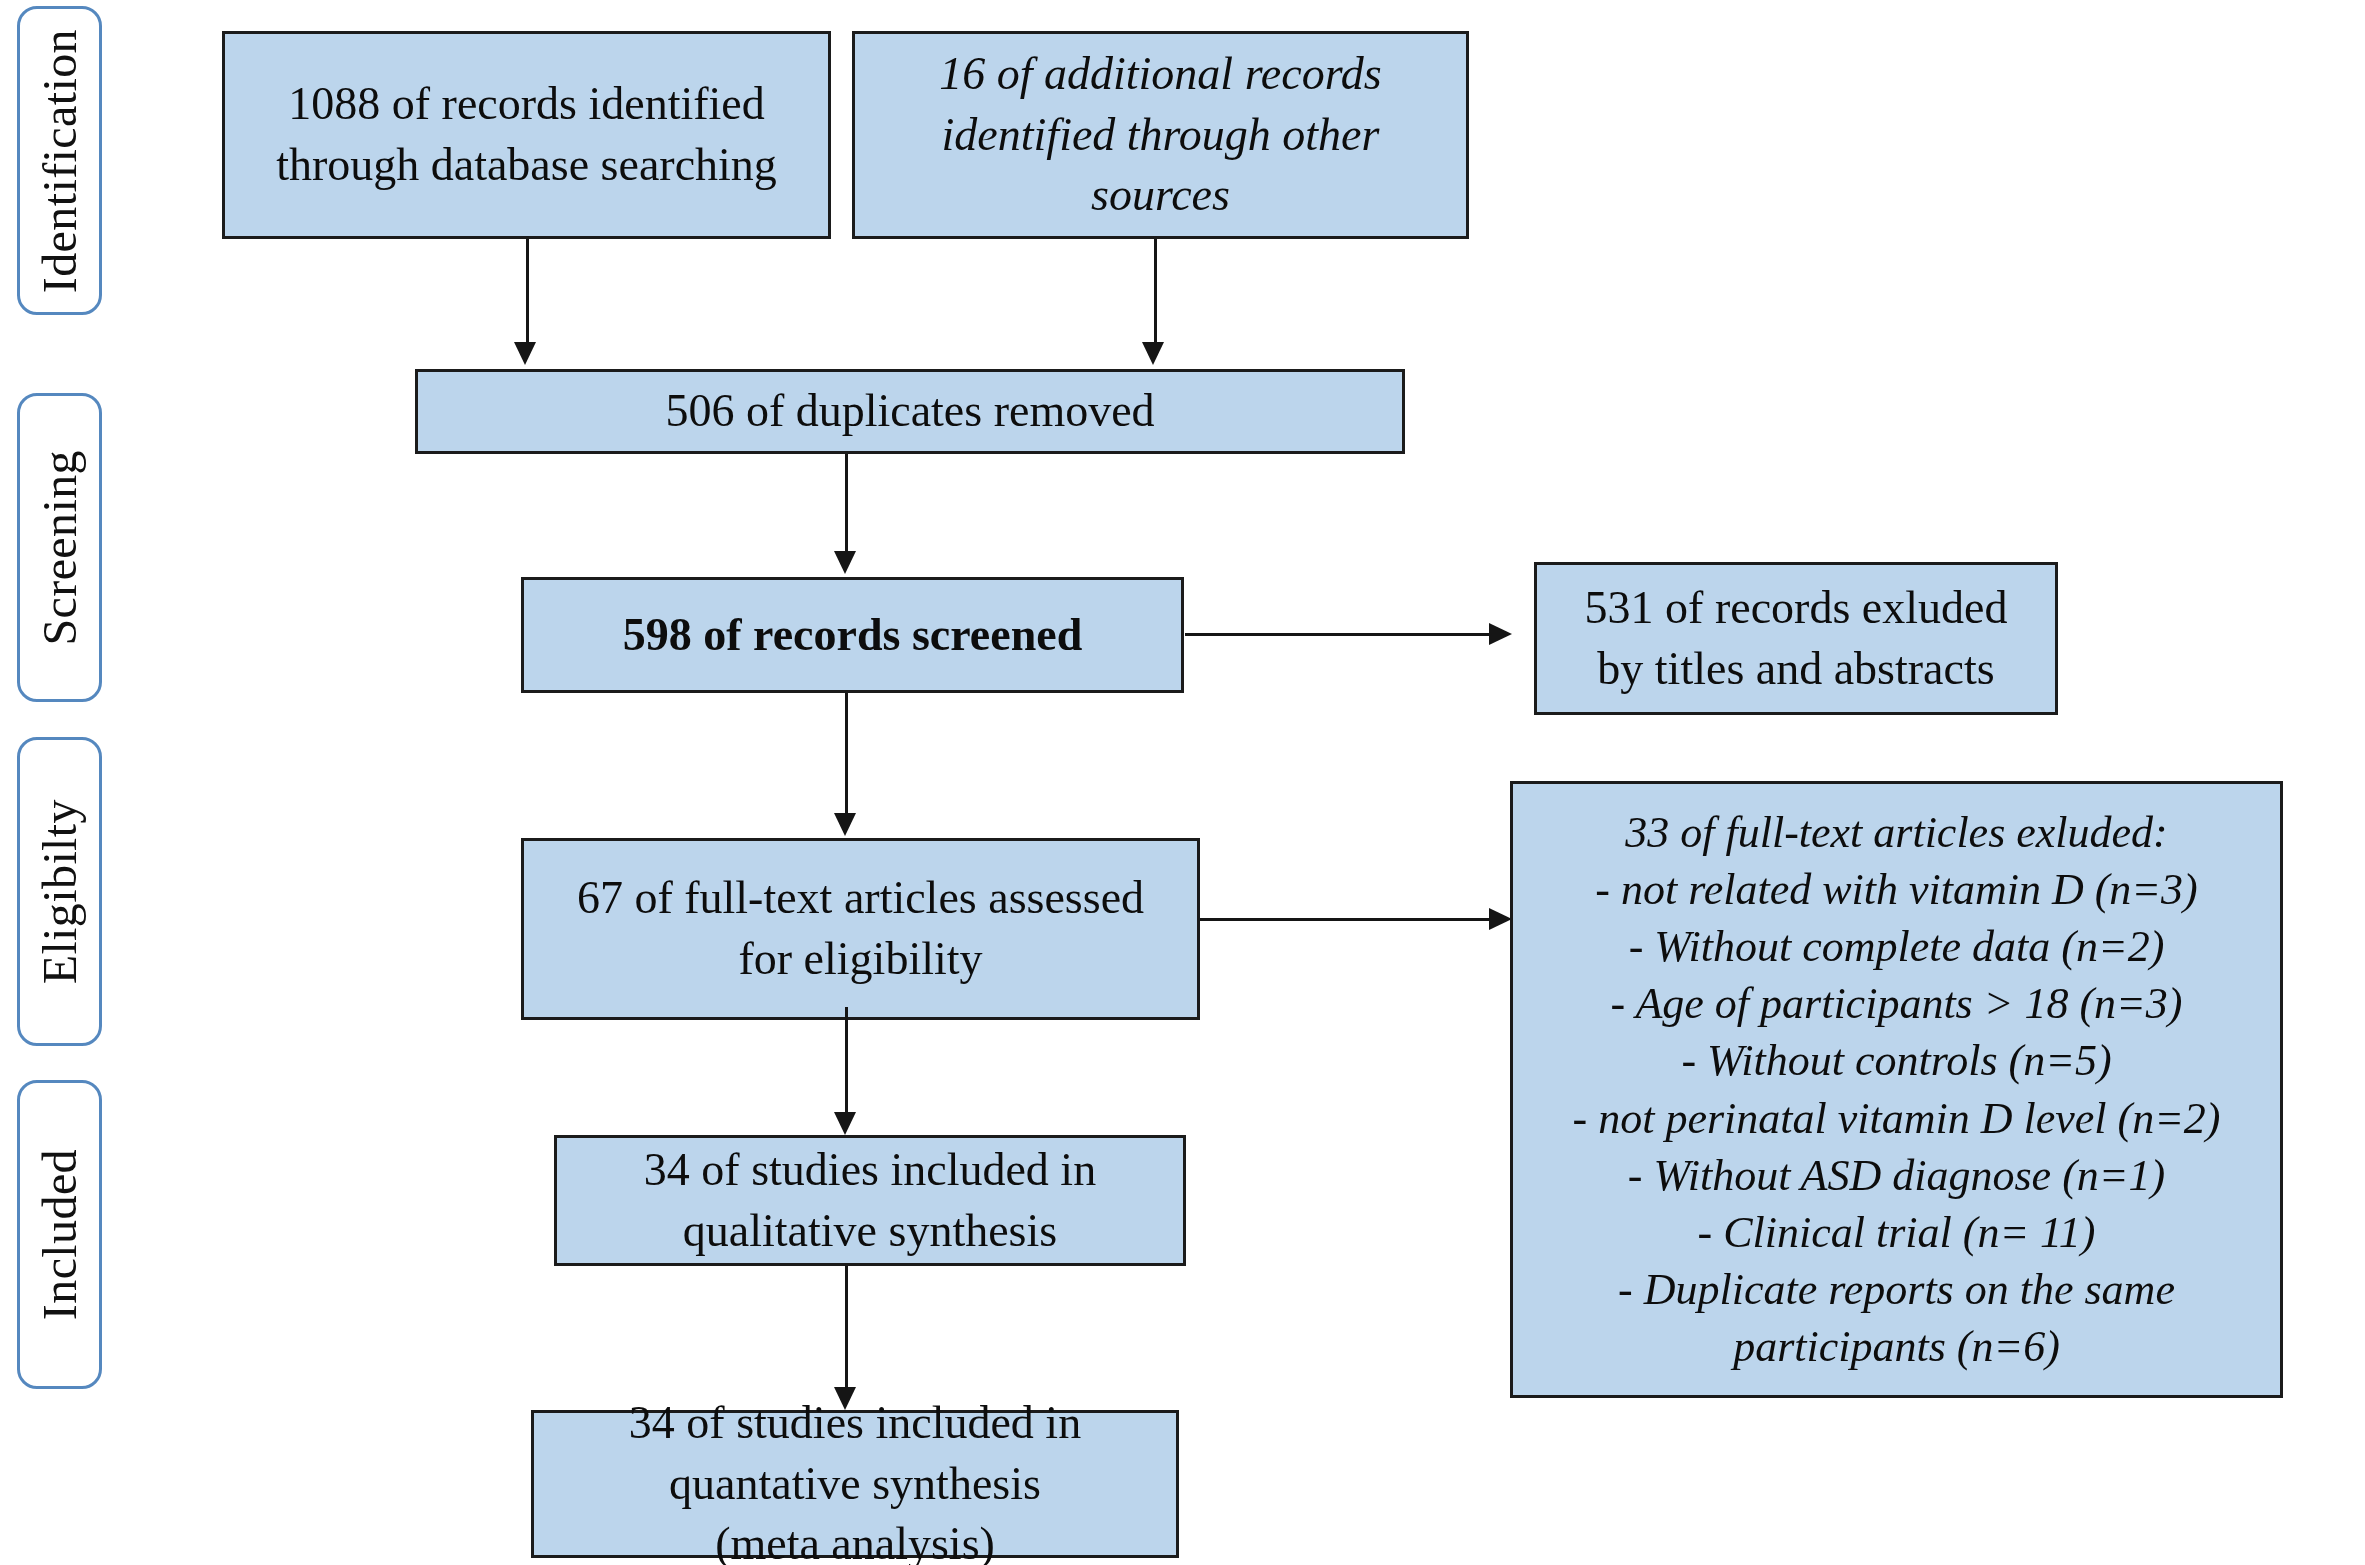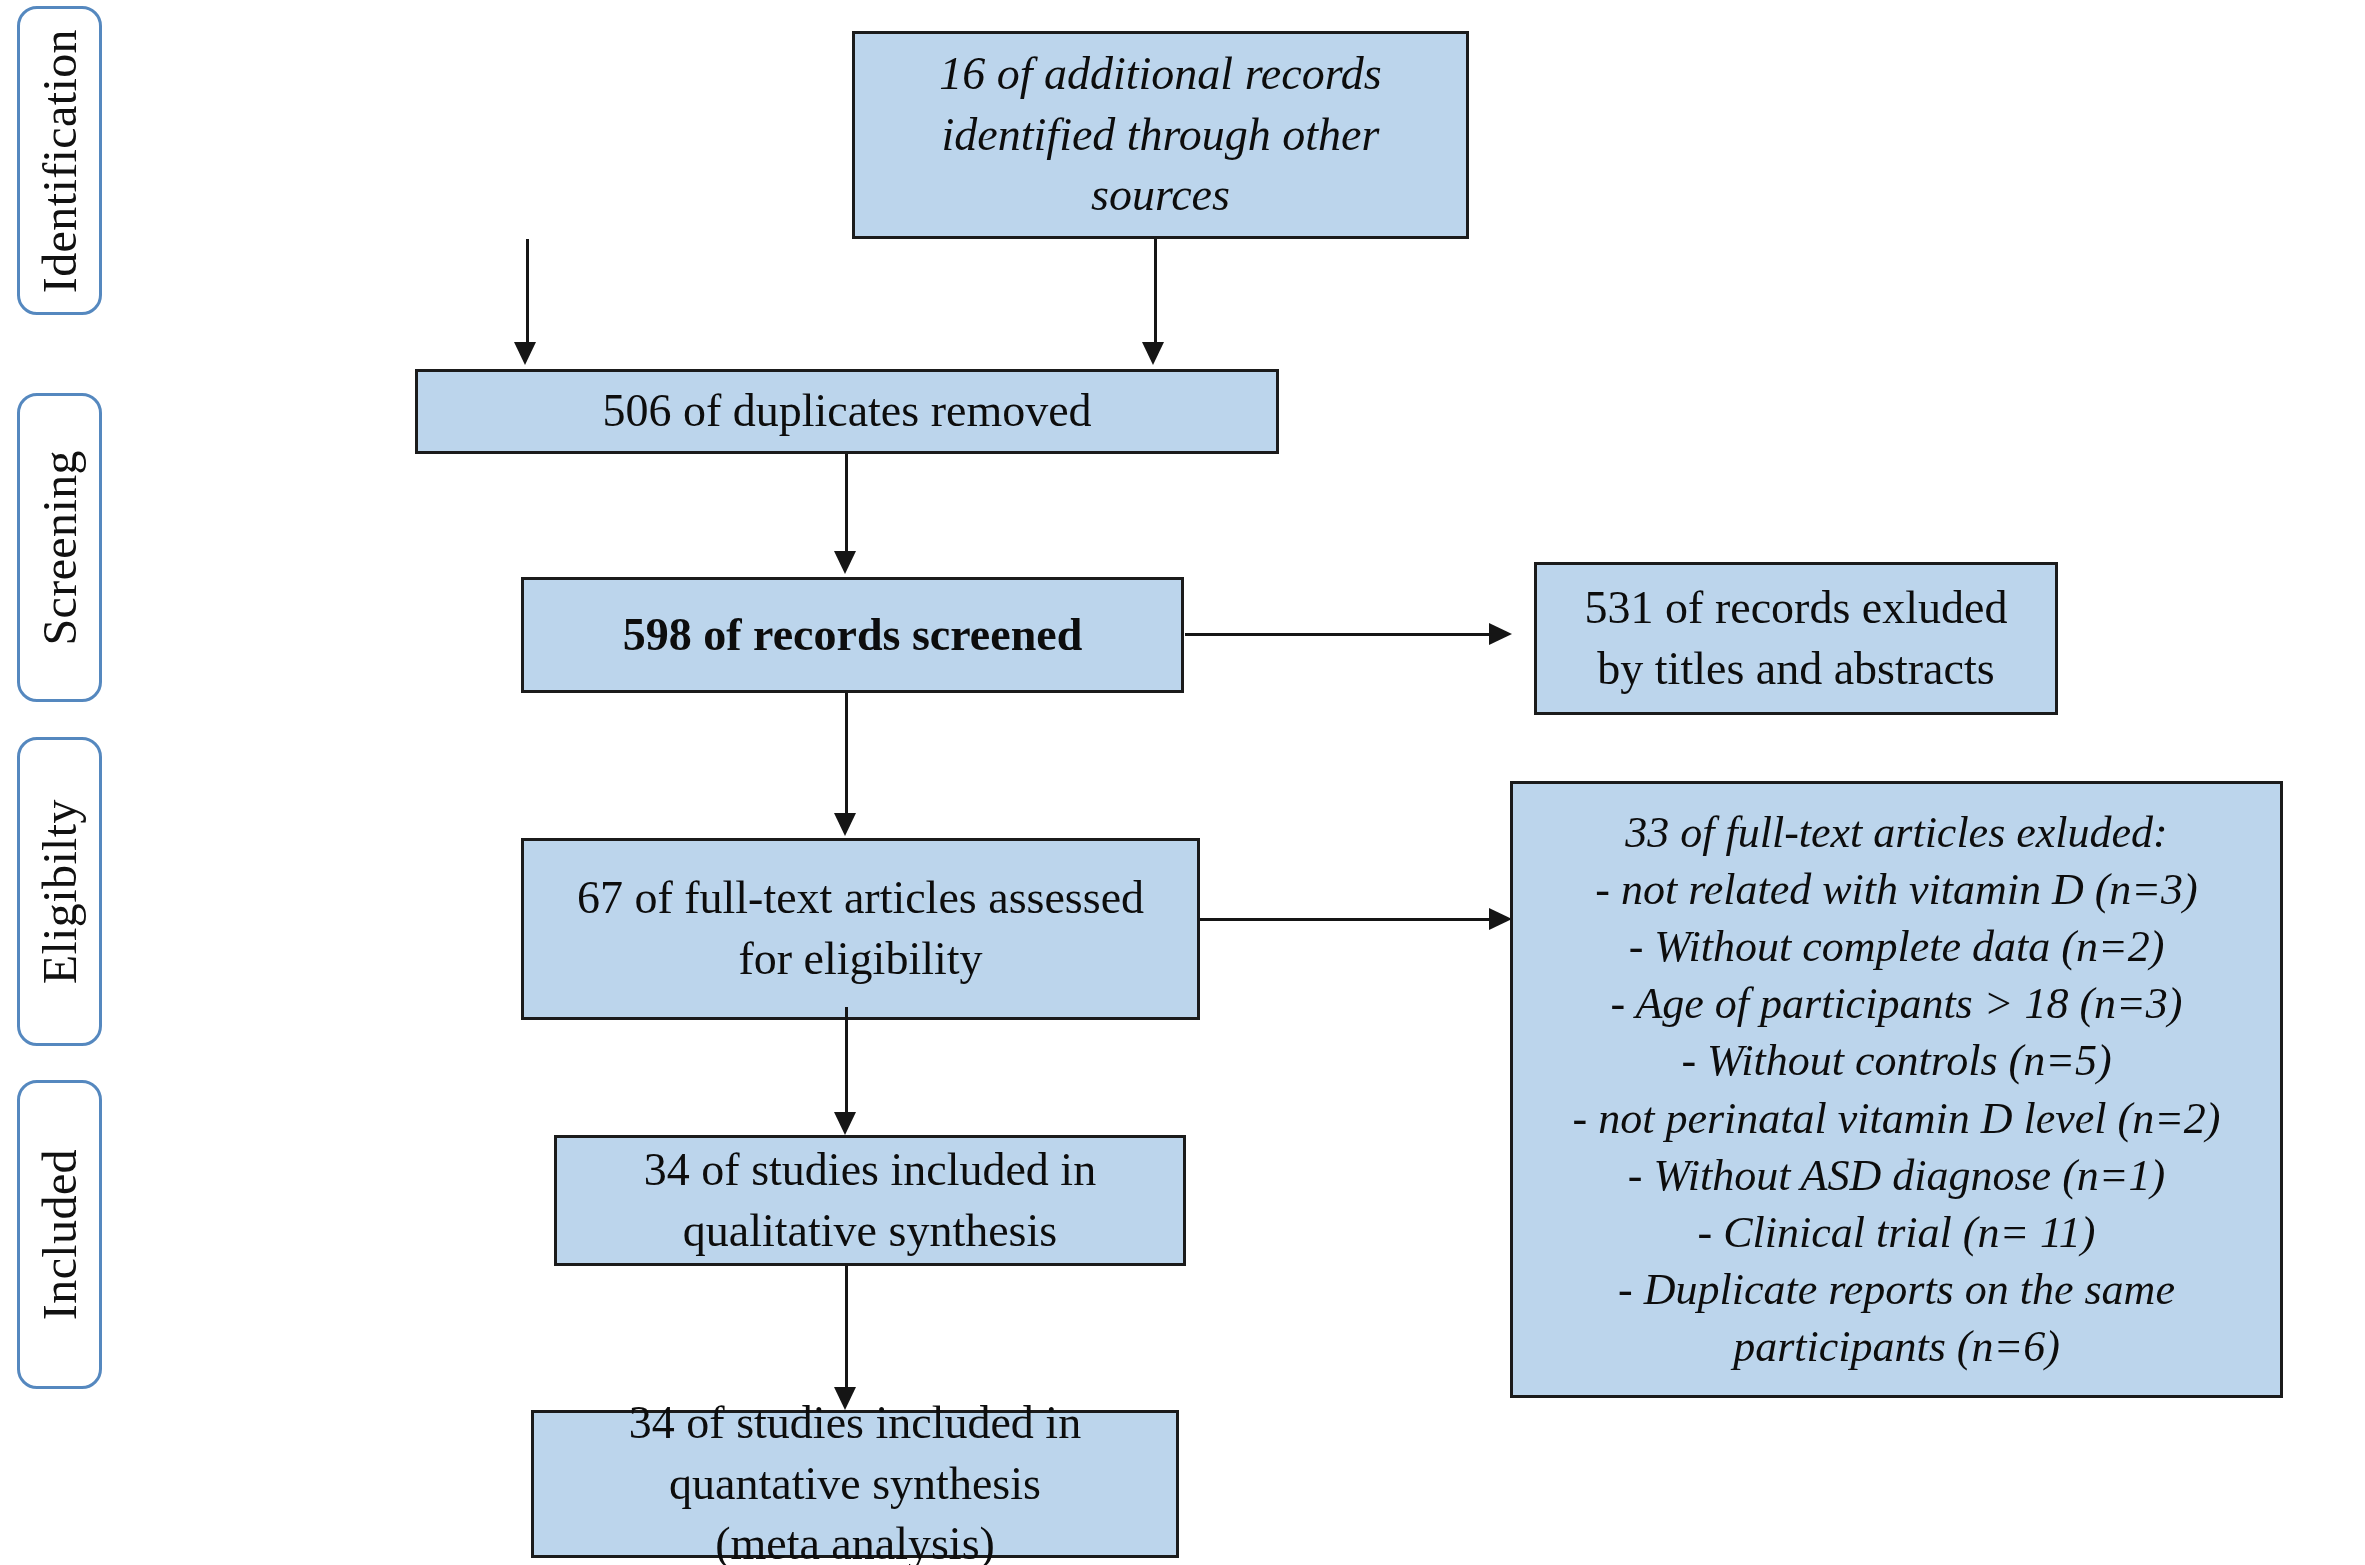--- a/index.html
+++ b/index.html
@@ -106,34 +106,38 @@
   </div>
 
   <div class="stage-label" style="left:17px; top:737px; width:85px; height:309px;">
     <span class="stage-text">Eligibilty</span>
   </div>
 
   <div class="stage-label" style="left:17px; top:1080px; width:85px; height:309px;">
     <span class="stage-text">Included</span>
   </div>
 
+  <div class="flow-box" style="left:222px; top:31px; width:609px; height:208px;">
+    <span class="box-text">1088 of records identified
+through database searching</span>
+  </div>
 
   <div class="flow-box" style="left:852px; top:31px; width:617px; height:208px;font-style:italic;">
     <span class="box-text">16 of additional records
 identified through other
 sources</span>
   </div>
 
   <div class="vline" style="left:526px; top:239px; height:108px;"></div>
   <div class="arrow-down" style="left:514px; top:342px;"></div>
 
   <div class="vline" style="left:1154px; top:239px; height:108px;"></div>
   <div class="arrow-down" style="left:1142px; top:342px;"></div>
 
-  <div class="flow-box" style="left:415px; top:369px; width:864px; height:85px;">
+  <div class="flow-box" style="left:415px; top:369px; width:990px; height:85px;">
     <span class="box-text">506 of duplicates removed</span>
   </div>
 
   <div class="vline" style="left:845px; top:454px; height:100px;"></div>
   <div class="arrow-down" style="left:834px; top:551px;"></div>
 
   <div class="flow-box" style="left:521px; top:577px; width:663px; height:116px;font-weight:bold;">
     <span class="box-text">598 of records screened</span>
   </div>
 

